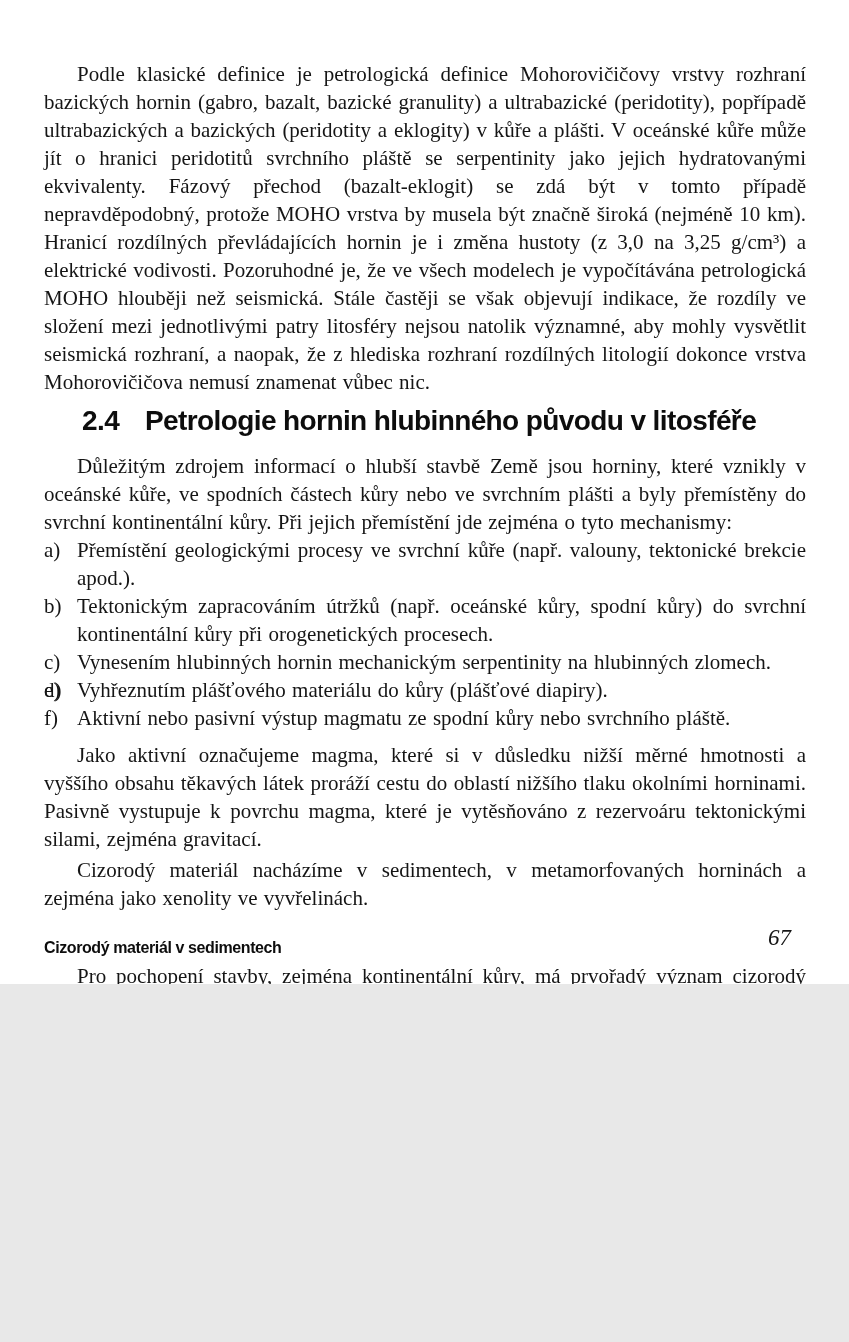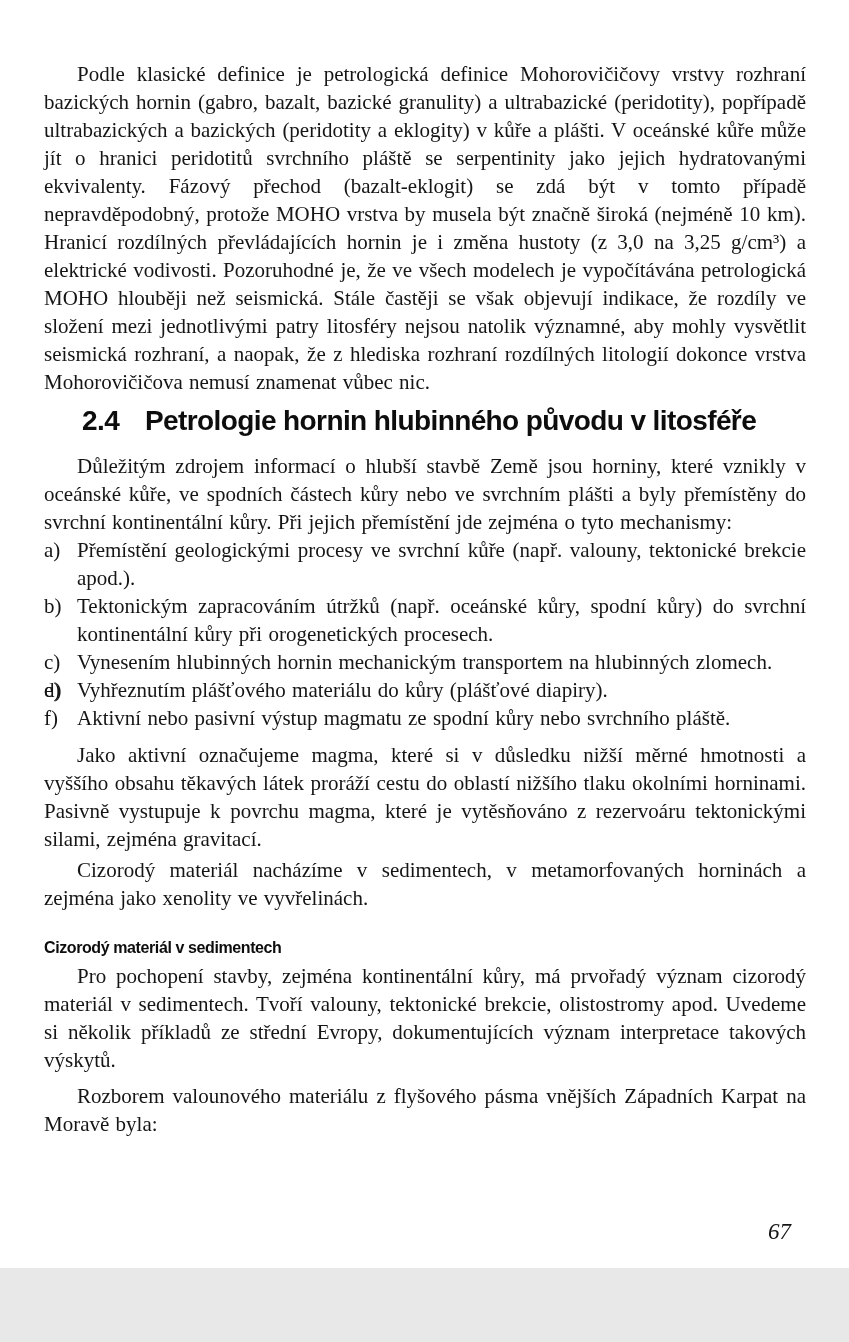--- a/index.html
+++ b/index.html
@@ -3,21 +3,21 @@
 <meta charset="utf-8">
 <style>
   html, body {
     margin: 0;
     padding: 0;
     background: #e8e8e8;
   }
   .page {
     position: relative;
     width: 849px;
-    height: 1268px;
+    height: 984px;
     margin: 0 auto;
     background: #ffffff;
     box-sizing: border-box;
     padding: 60px 43px 0 44px;
     font-family: "Liberation Serif", "DejaVu Serif", serif;
     font-size: 21px;
     line-height: 28px;
     color: #151515;
     overflow: hidden;
   }
@@ -66,21 +66,21 @@
     position: absolute;
     left: 0;
     top: 0;
   }
   .gap-sm { margin-top: 3px; }
   .gap-md { margin-top: 9px; }
   .gap-lg { margin-top: 8px; }
   .page-number {
     position: absolute;
     right: 58px;
-    bottom: 22px;
+    bottom: 32px;
     font-style: italic;
     font-size: 23px;
     line-height: 28px;
     color: #151515;
   }
 </style>
 </head>
 <body>
 
 <div class="page">
@@ -97,21 +97,21 @@
     <div class="doc-list-item">
       <span class="marker">a)</span>
       <span>Přemístění geologickými procesy ve svrchní kůře (např. valouny, tektonické brekcie apod.).</span>
     </div>
     <div class="doc-list-item">
       <span class="marker">b)</span>
       <span>Tektonickým zapracováním útržků (např. oceánské kůry, spodní kůry) do svrchní kontinentální kůry při orogenetických procesech.</span>
     </div>
     <div class="doc-list-item">
       <span class="marker">c)</span>
-      <span>Vynesením hlubinných hornin mechanickým transportem na hlubinných zlomech.</span>
+      <span>Vynesením hlubinných hornin mechanickým serpentinity na hlubinných zlomech.</span>
     </div>
     <div class="doc-list-item">
       <span class="marker">d)</span>
     </div>
     <div class="doc-list-item">
       <span class="marker">e)</span>
       <span>Vyhřeznutím plášťového materiálu do kůry (plášťové diapiry).</span>
     </div>
     <div class="doc-list-item">
       <span class="marker">f)</span>

